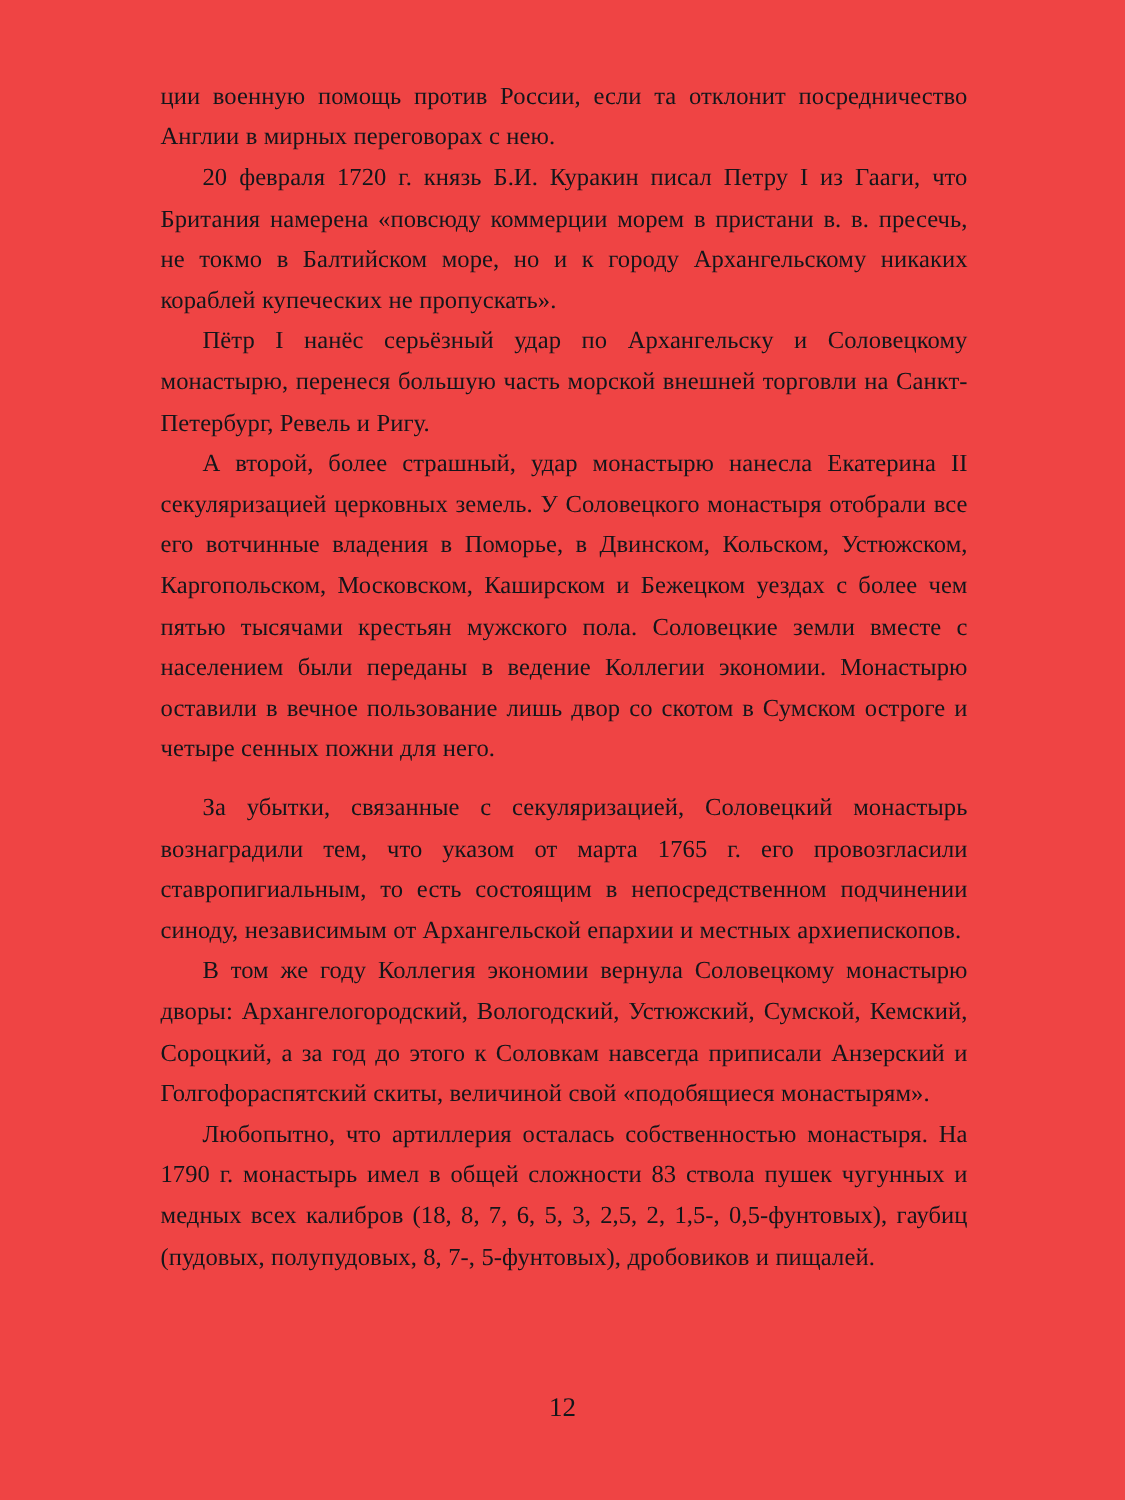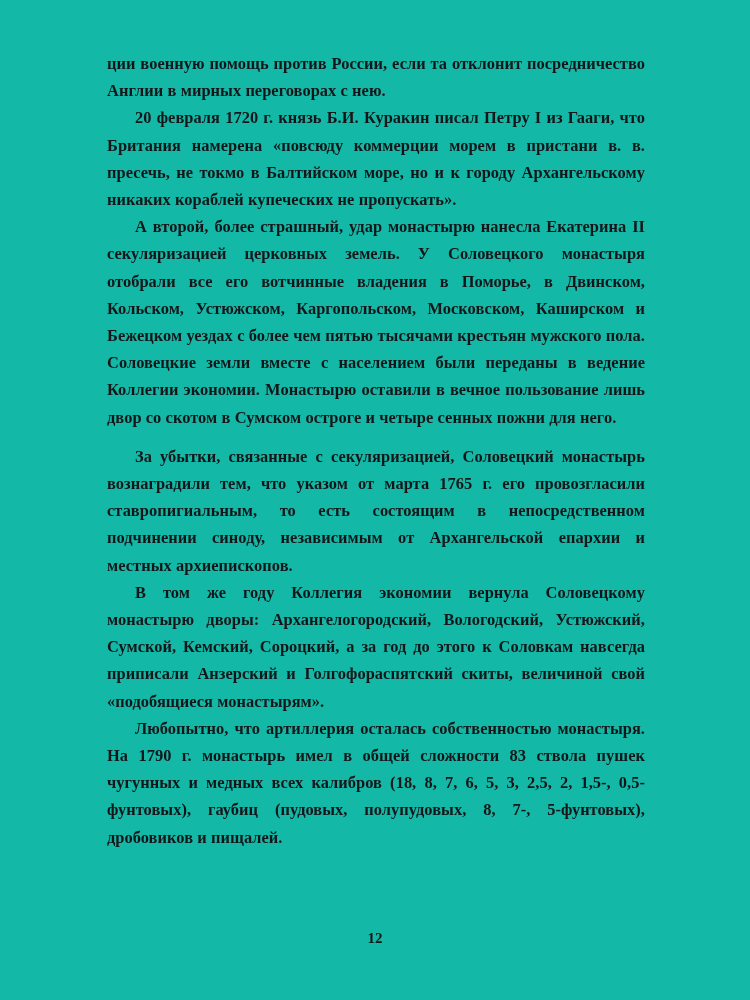--- a/index.html
+++ b/index.html
@@ -45,37 +45,38 @@
   .para.no-indent {
     text-indent: 0;
   }
 
   #page-number {
     position: absolute;
     left: 0;
     right: 0;
     top: 928px;
     text-align: center;
-    font-size: 15px;
+    font-size: 18px;
     line-height: 20px;
     color: #14161a;
     font-family: "Liberation Serif", "DejaVu Serif", serif;
   }
 </style>
 </head>
 <body>
 
-<div id="page" style="background: #14b8a6; font-weight: bold;">
+<div id="page" style="background: #ef4444;">
 
   <div id="text-column">
 
     <p class="para no-indent" style="color: rgb(20, 22, 26);">ции военную помощь против России, если та отклонит посредничество Англии в мирных переговорах с нею.</p>
 
     <p class="para" style="color: rgb(20, 22, 26);">20 февраля 1720 г. князь Б.И. Куракин писал Петру I из Гааги, что Британия намерена «повсюду коммерции морем в пристани в. в. пресечь, не токмо в Балтийском море, но и к городу Архангельскому никаких кораблей купеческих не пропускать».</p>
 
+    <p class="para" style="color: rgb(20, 22, 26);">Пётр I нанёс серьёзный удар по Архангельску и Соловецкому монастырю, перенеся большую часть морской внешней торговли на Санкт-Петербург, Ревель и Ригу.</p>
 
     <p class="para" style="color: rgb(20, 22, 26);">А второй, более страшный, удар монастырю нанесла Екатерина II секуляризацией церковных земель. У Соловецкого монастыря отобрали все его вотчинные владения в Поморье, в Двинском, Кольском, Устюжском, Каргопольском, Московском, Каширском и Бежецком уездах с более чем пятью тысячами крестьян мужского пола. Соловецкие земли вместе с населением были переданы в ведение Коллегии экономии. Монастырю оставили в вечное пользование лишь двор со скотом в Сумском остроге и четыре сенных пожни для него.</p>
 
 
     <p class="para" style="color: rgb(20, 22, 26); margin-top: 12px;">За убытки, связанные с секуляризацией, Соловецкий монастырь вознаградили тем, что указом от марта 1765 г. его провозгласили ставропигиальным, то есть состоящим в непосредственном подчинении синоду, независимым от Архангельской епархии и местных архиепископов.</p>
 
     <p class="para" style="color: rgb(20, 22, 26);">В том же году Коллегия экономии вернула Соловецкому монастырю дворы: Архангелогородский, Вологодский, Устюжский, Сумской, Кемский, Сороцкий, а за год до этого к Соловкам навсегда приписали Анзерский и Голгофораспятский скиты, величиной свой «подобящиеся монастырям».</p>
 
     <p class="para" style="color: rgb(20, 22, 26);">Любопытно, что артиллерия осталась собственностью монастыря. На 1790 г. монастырь имел в общей сложности 83 ствола пушек чугунных и медных всех калибров (18, 8, 7, 6, 5, 3, 2,5, 2, 1,5-, 0,5-фунтовых), гаубиц (пудовых, полупудовых, 8, 7-, 5-фунтовых), дробовиков и пищалей.</p>
 

